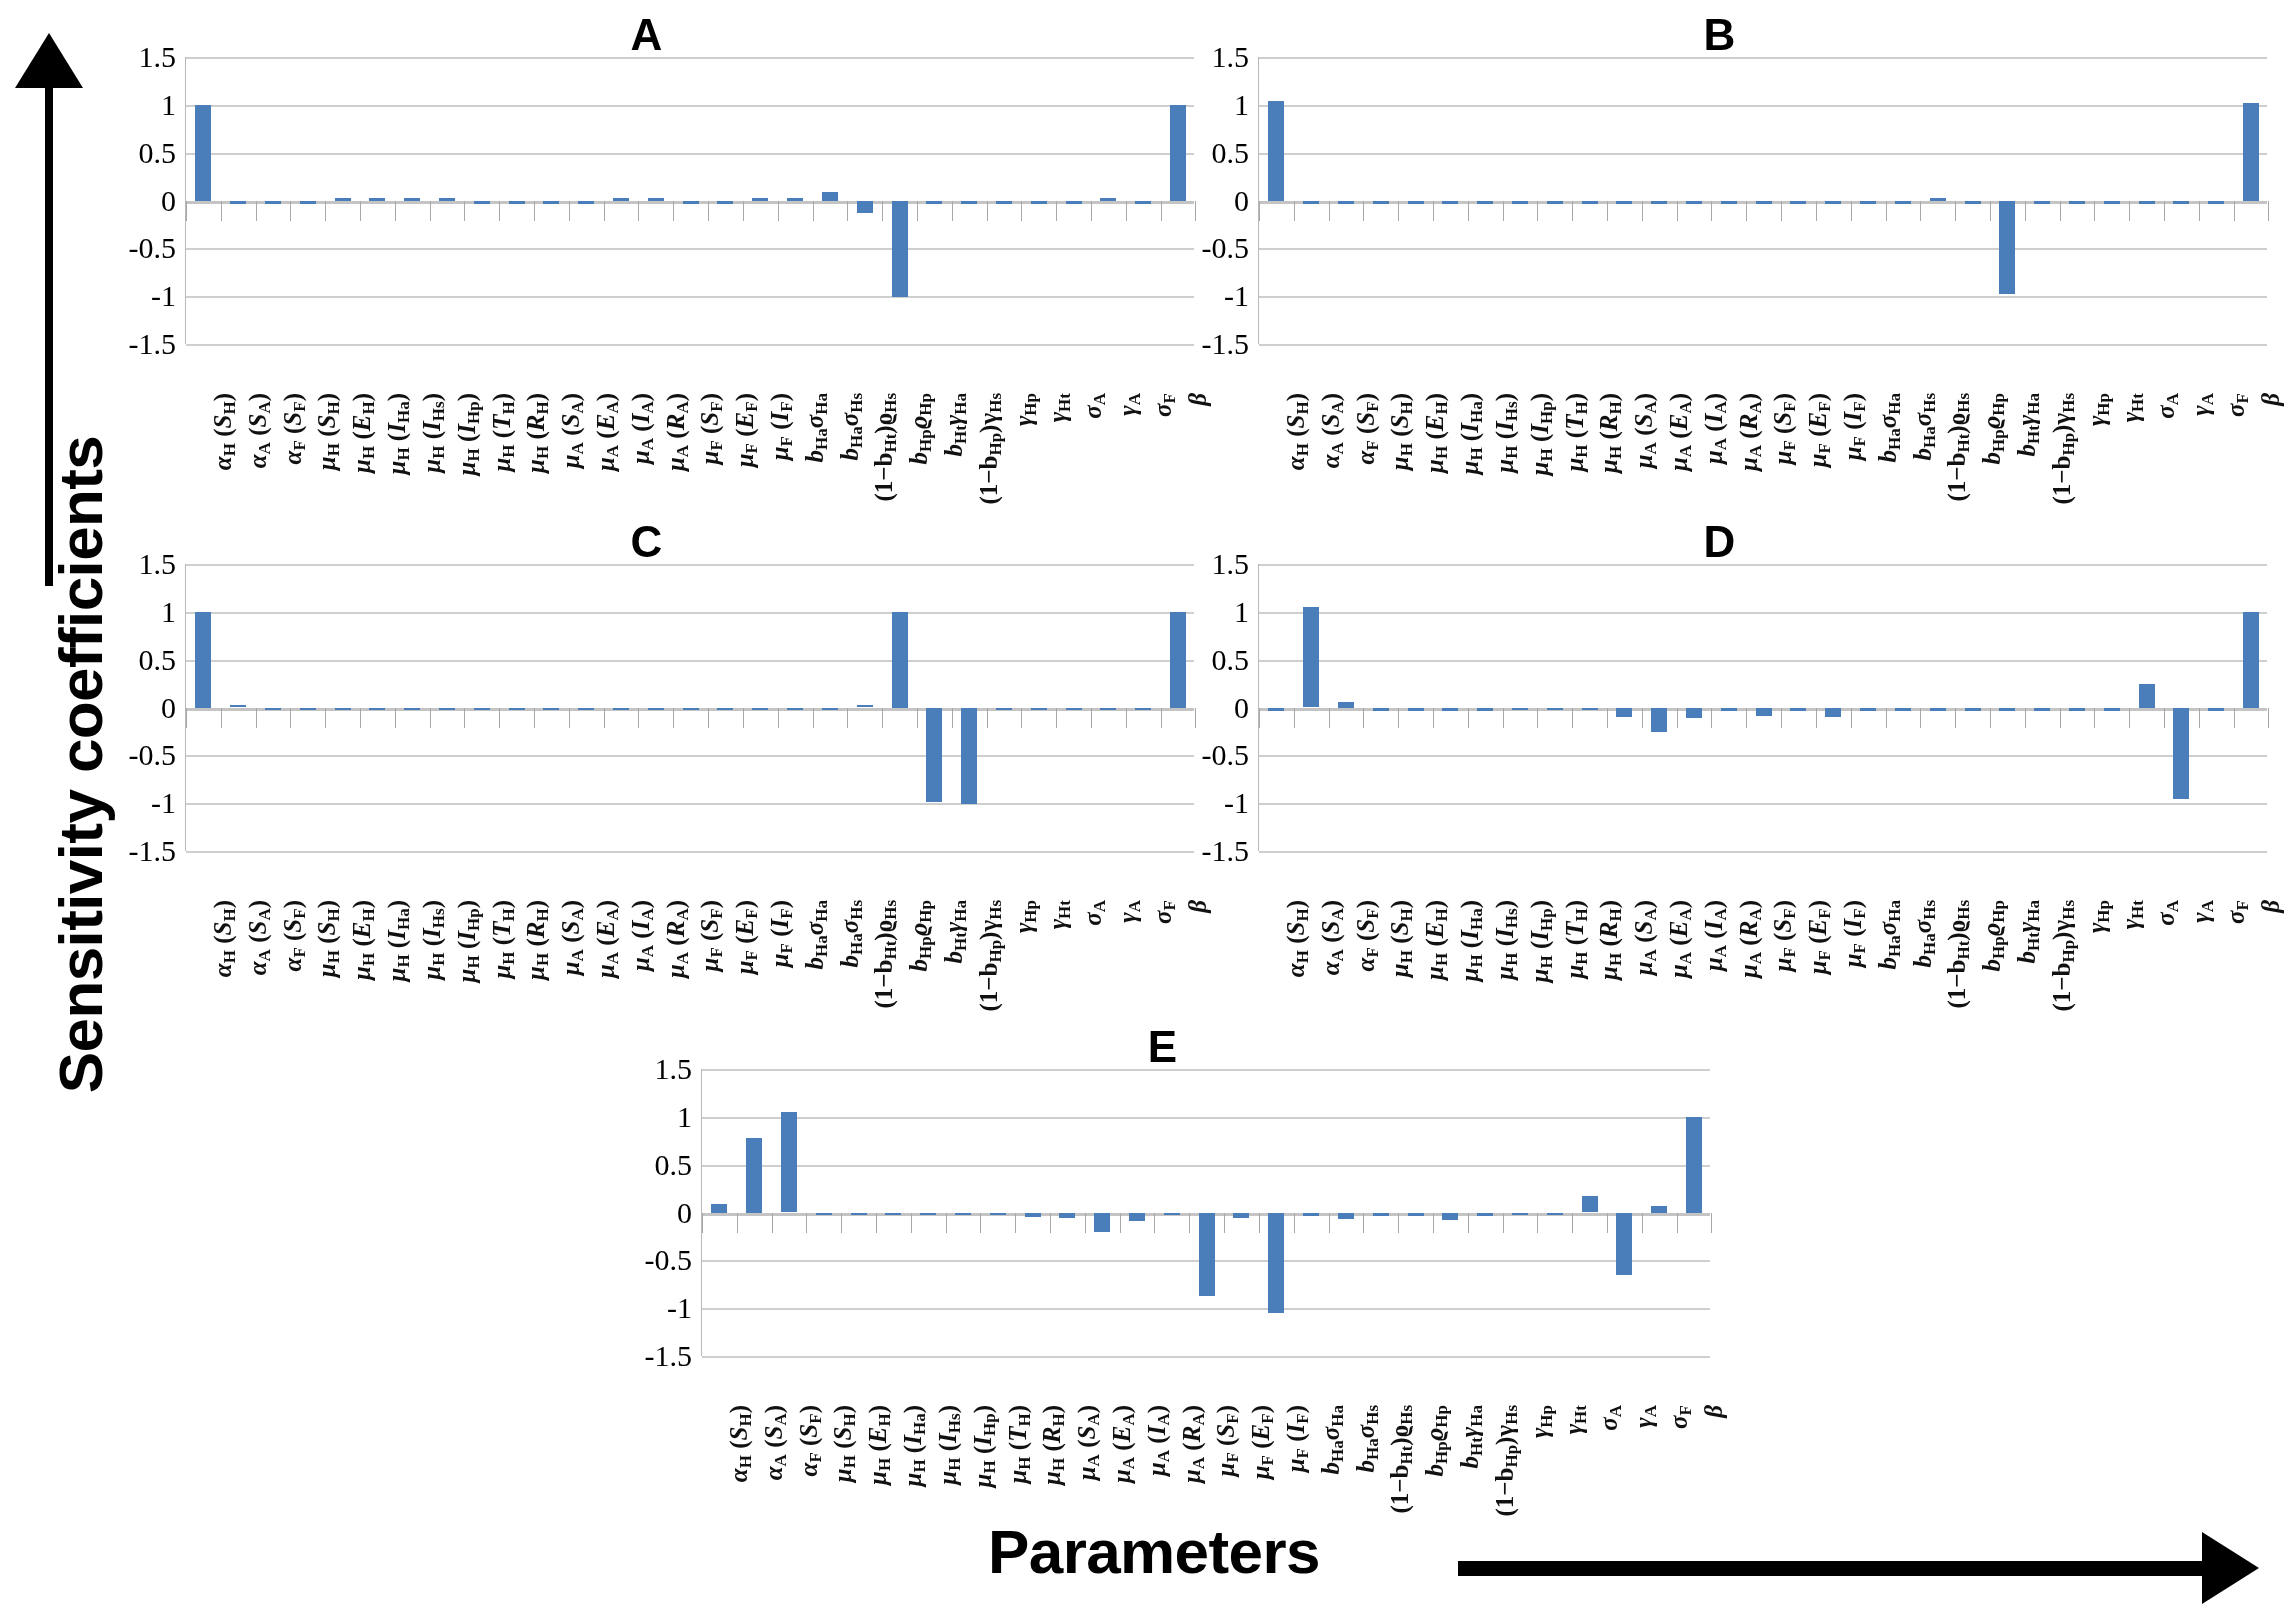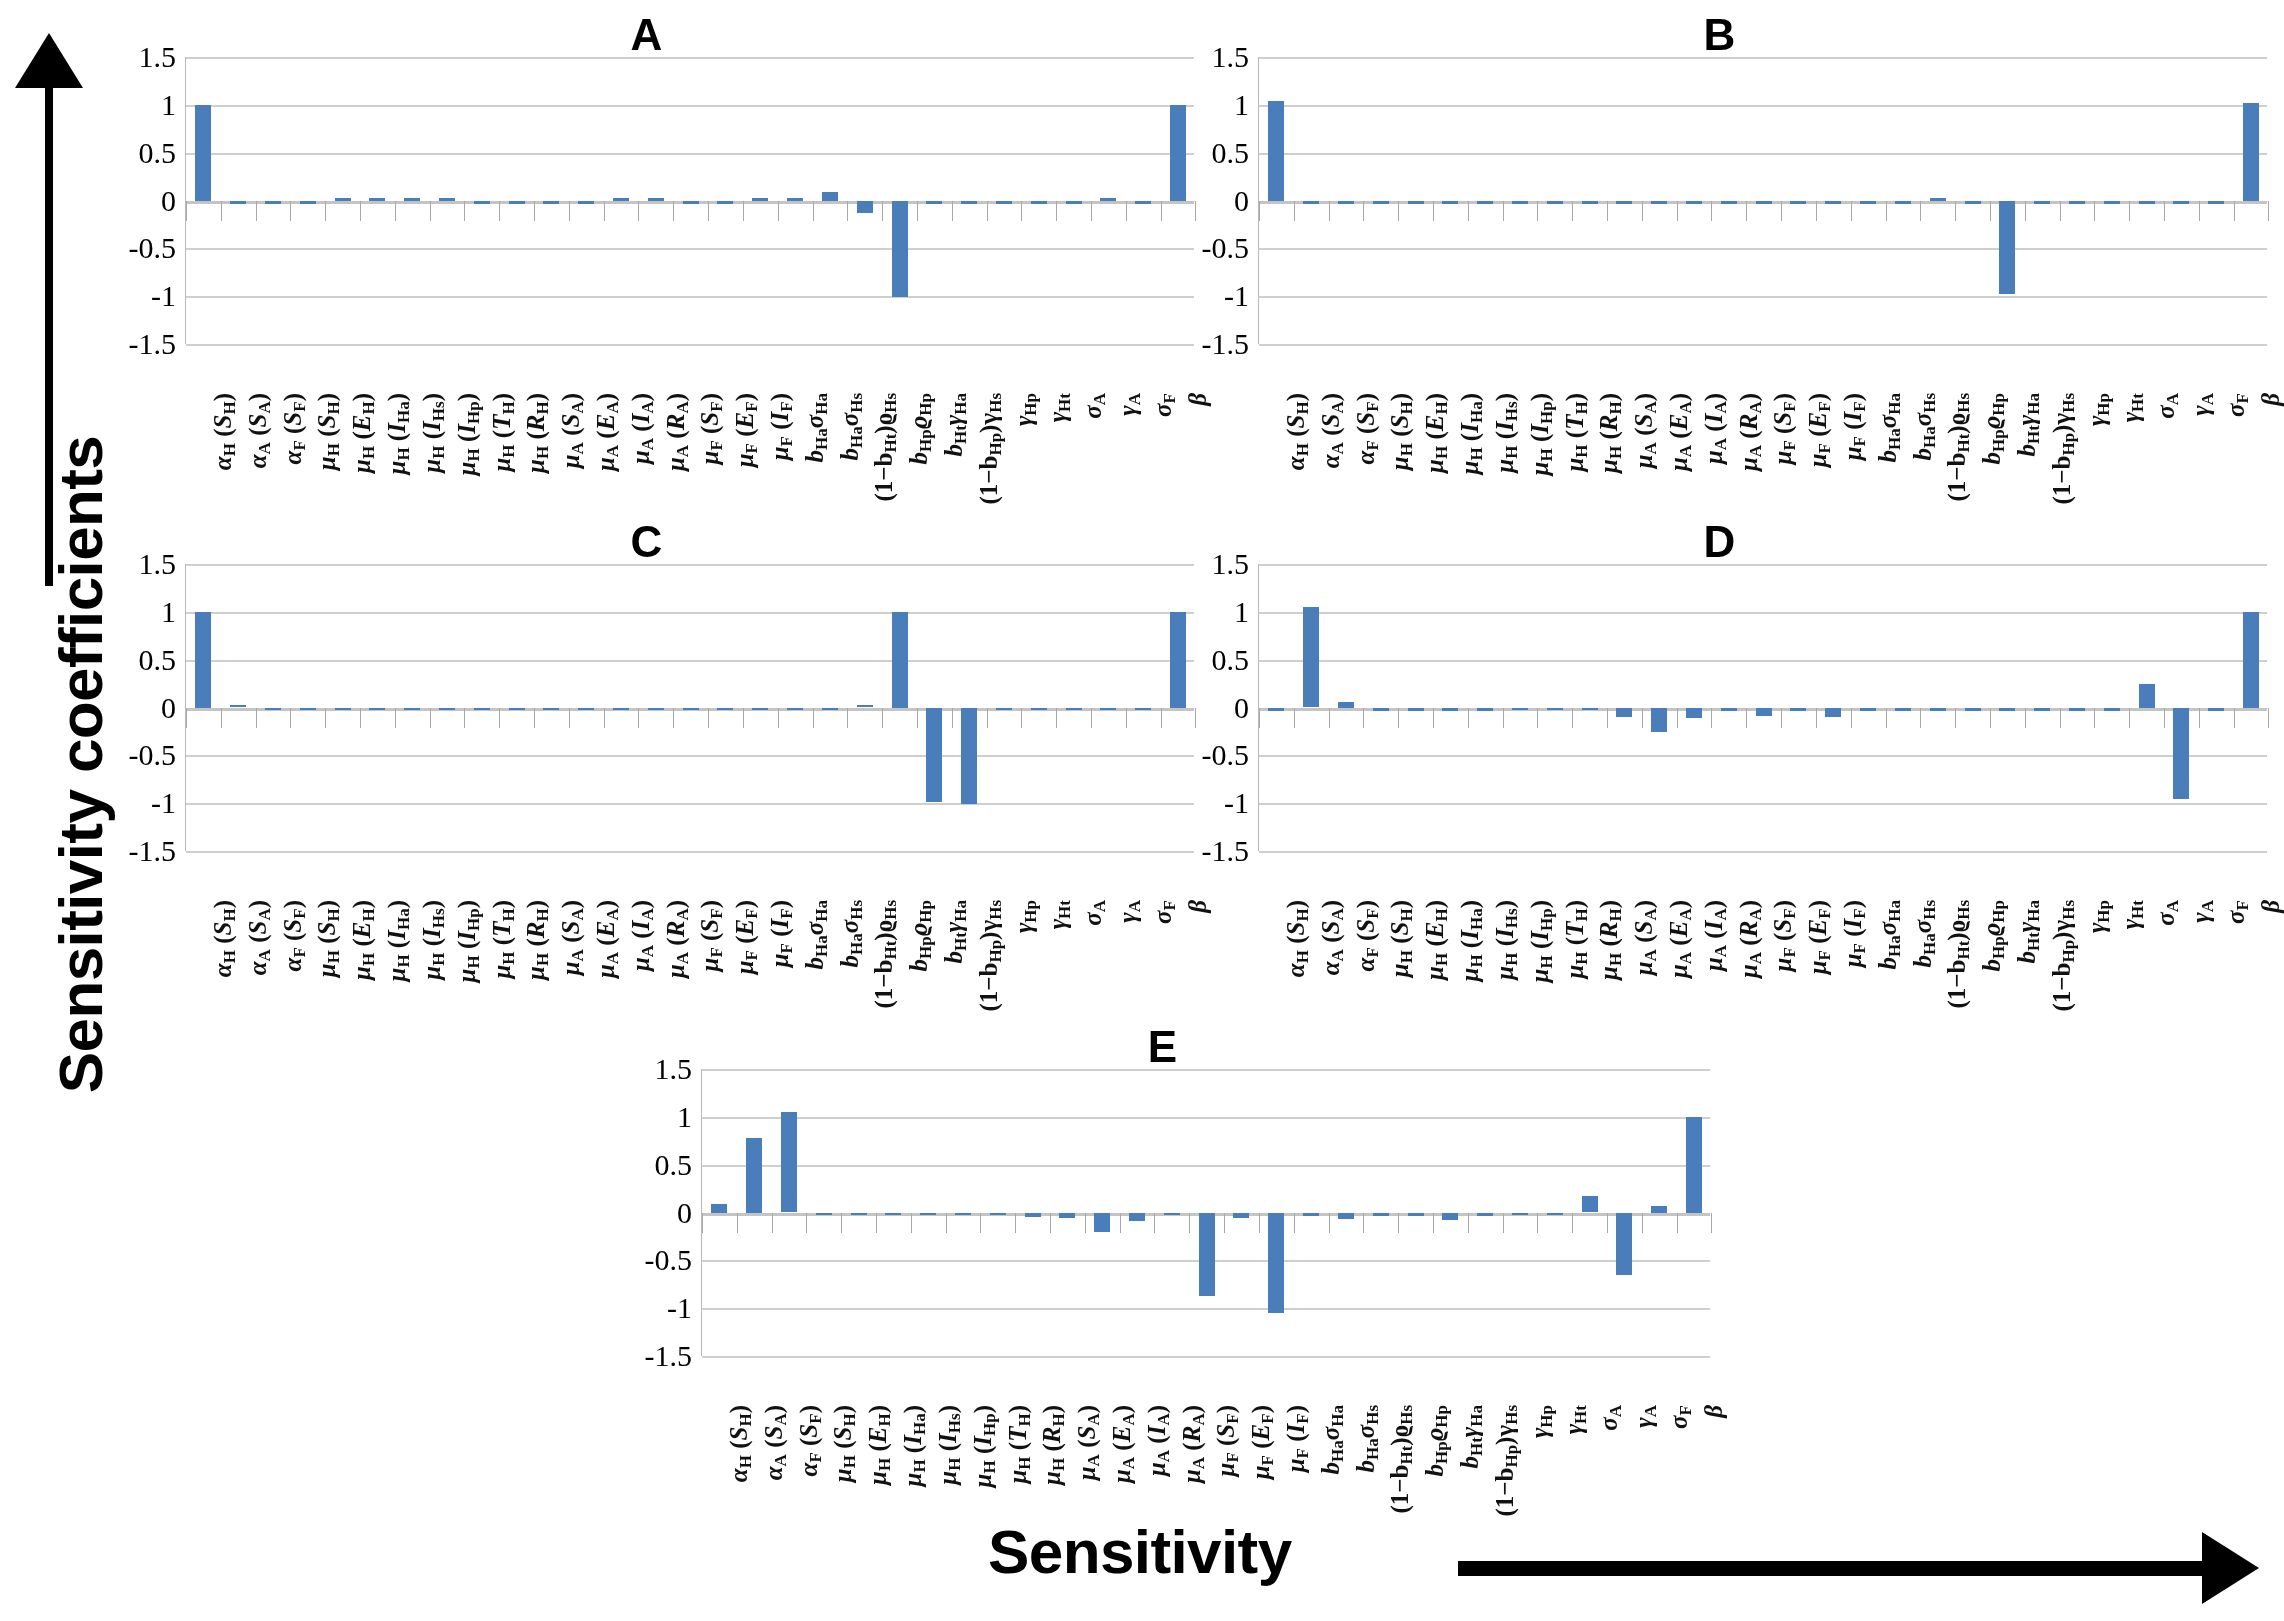--- a/index.html
+++ b/index.html
@@ -76,21 +76,21 @@
     font-weight:bold;font-size:25px;color:#111;
     white-space:nowrap;line-height:1;
   }
   .xlab sub{font-size:17px;vertical-align:baseline;position:relative;top:4px;}
 </style>
 </head>
 <body>
 
 <div id="y-axis-title">Sensitivity coefficients</div>
 <div id="y-axis-arrow"></div>
-<div id="x-axis-title">Sensitivity</div>
+<div id="x-axis-title">Parameters</div>
 <div id="x-axis-arrow"></div>
 
 <div id="panels-root">
     <div class="panel" style="left: 98px; top: 10.3px; width: 1097px;">
       <div class="panel-letter">A</div>
       <div class="panel-body" style="width: 1097px; height: 287px;">
         <div class="ylabels">
           <span style="top: 0px;">1.5</span>
           <span style="top: 48px;">1</span>
           <span style="top: 96px;">0.5</span>

